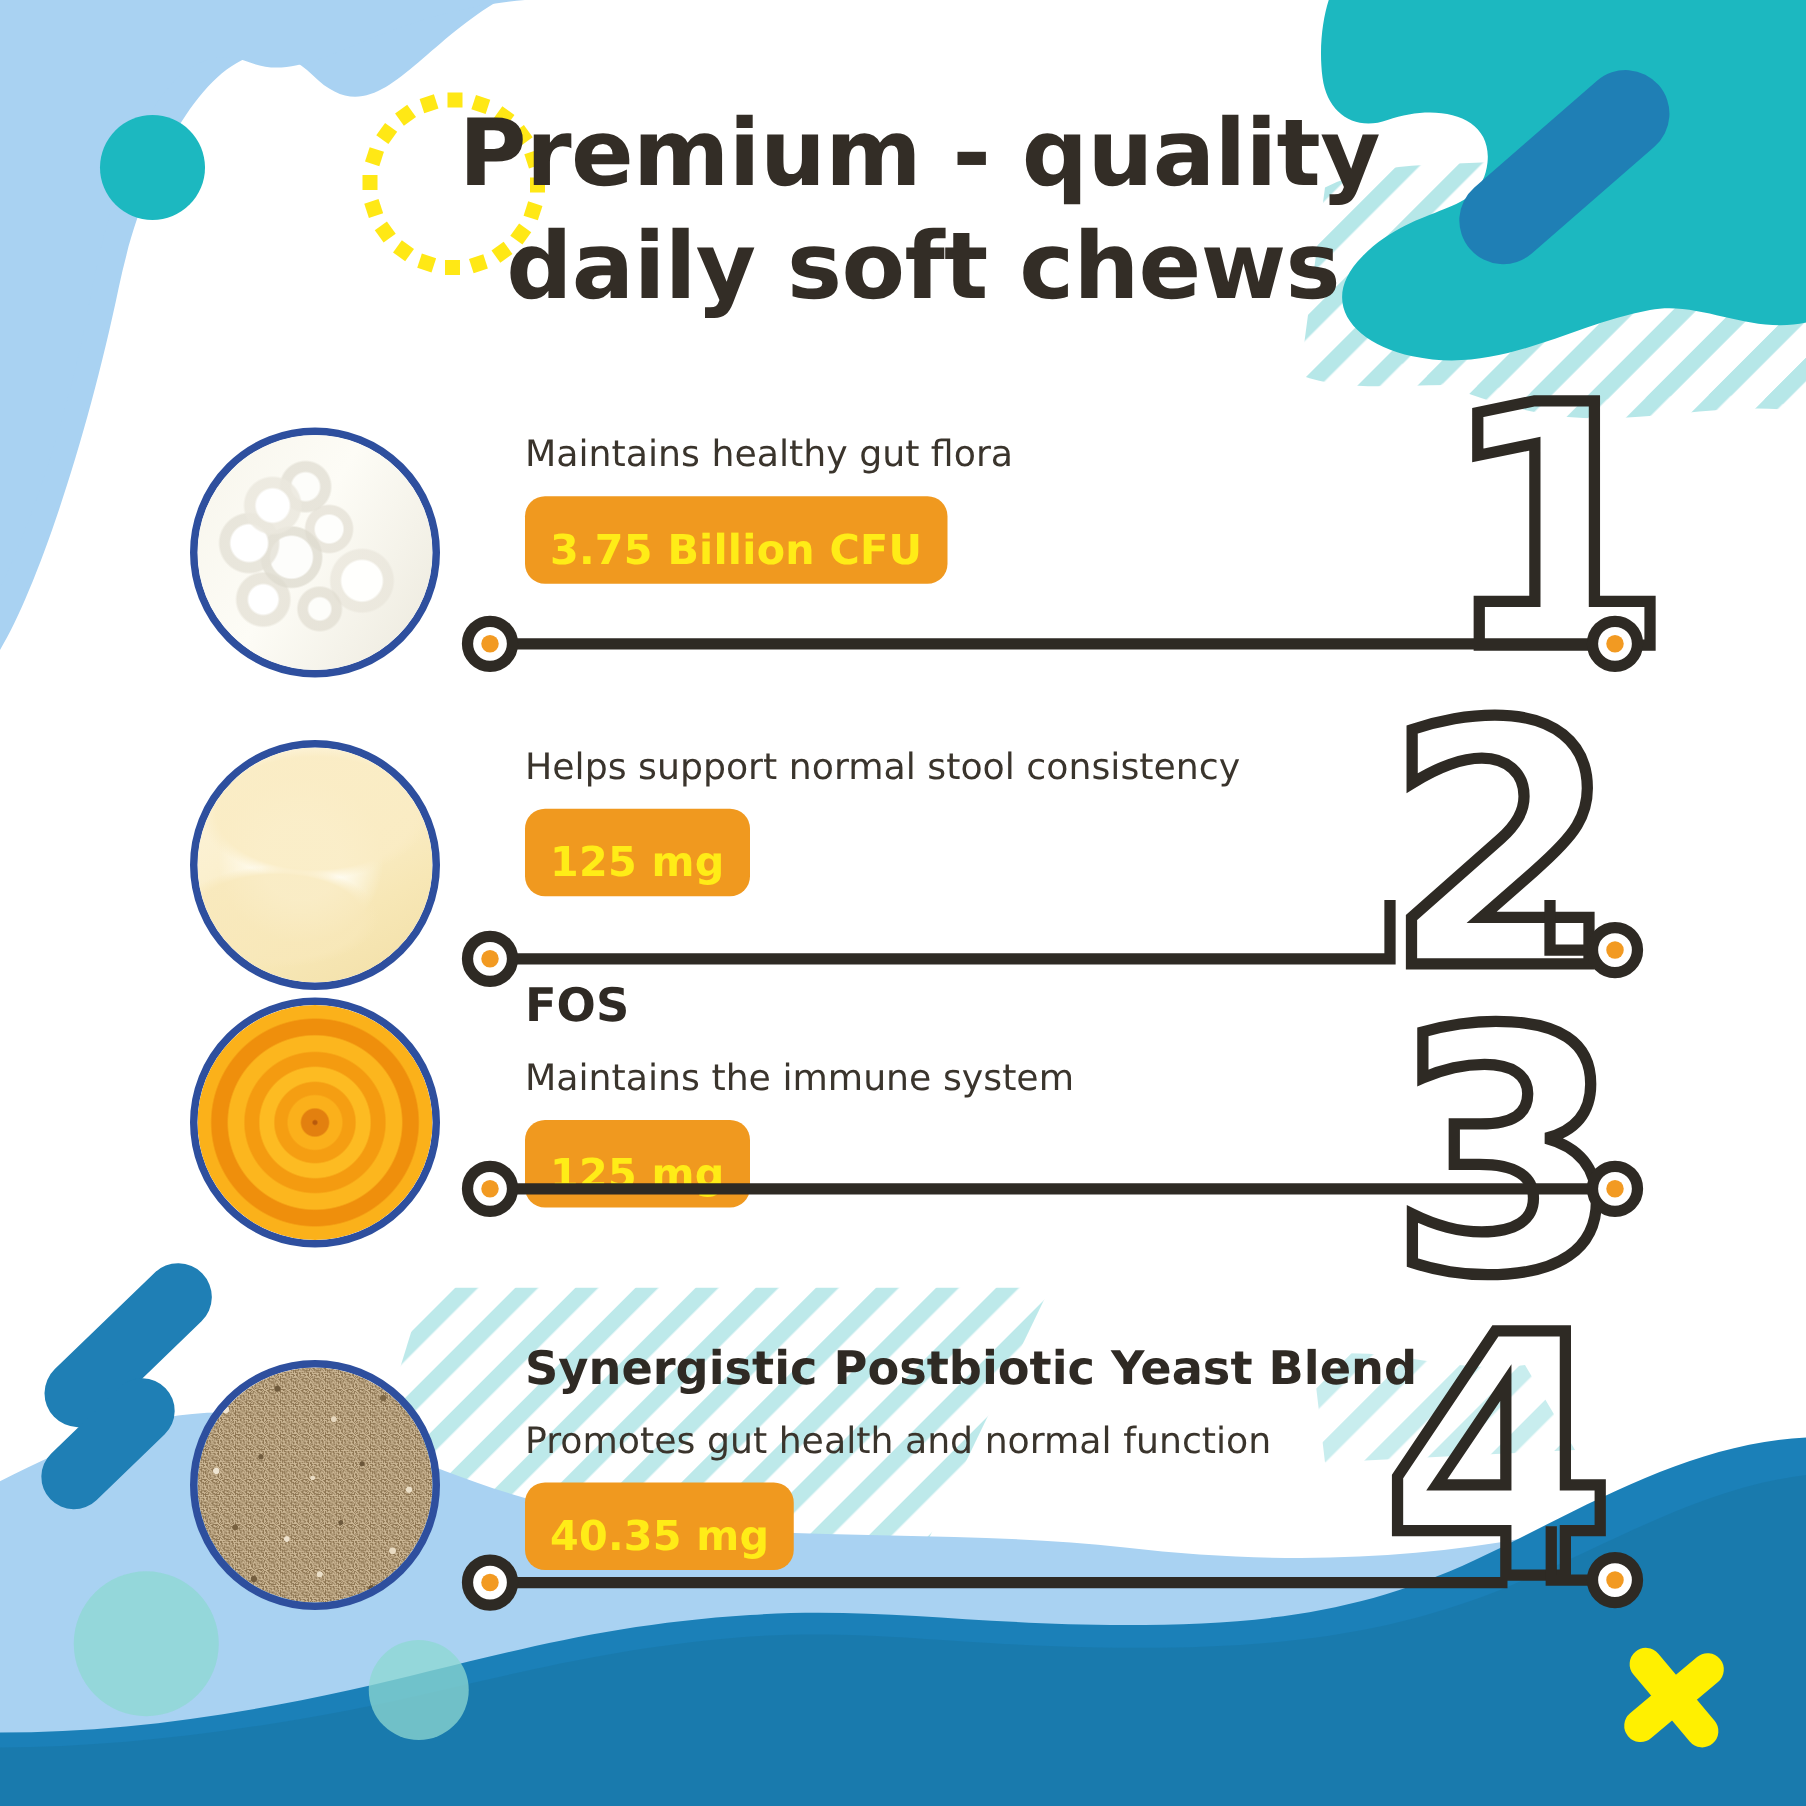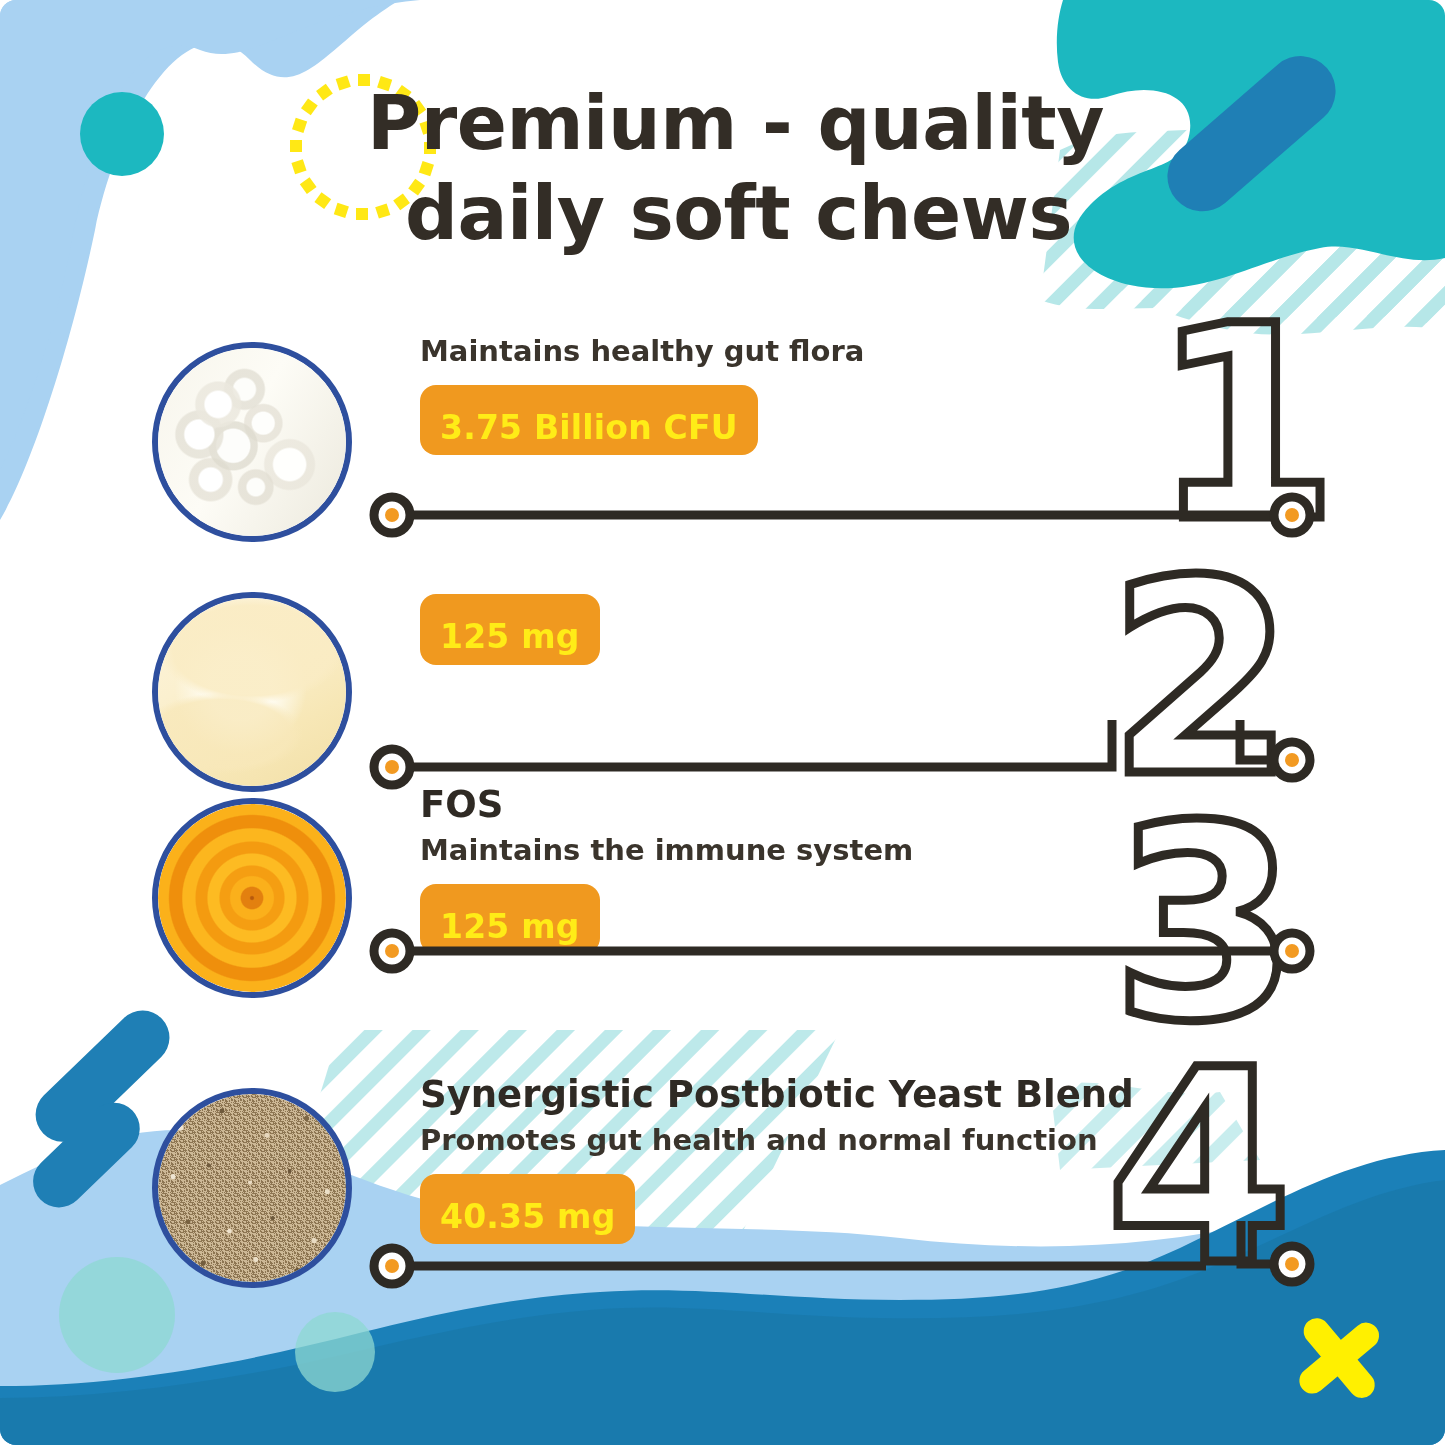--- a/index.html
+++ b/index.html
@@ -6,21 +6,20 @@
   body{
     font-family:"Liberation Sans", sans-serif;
     -webkit-font-smoothing:antialiased;
   }
   #stage{
     position:relative;
     width:1445px;
     height:1445px;
     overflow:hidden;
     background:#ffffff;
-    border-radius:16px;
   }
 
   
   .bg-layer{position:absolute;inset:0;width:1445px;height:1445px;pointer-events:none;}
   .bg-svg{position:absolute;left:0;top:0;width:1445px;height:1445px;}
 
   
   .title-wrap{
     position:absolute;
     left:0; top:78px;
@@ -144,25 +143,25 @@
   .row-title{
     font-family:"DejaVu Sans", sans-serif;
     font-weight:700;
     font-size:37px;
     line-height:1.16;
     color:#2f2a24;
     white-space:nowrap;
   }
   .row-sub{
     font-family:"DejaVu Sans", sans-serif;
-    font-weight:700;
+    font-weight:400;
     font-size:29px;
     line-height:1.2;
     color:#3a342c;
-    margin-top:6px;
+    margin-top:18px;
     white-space:nowrap;
   }
   .badge{
     display:inline-block;
     margin-top:16px;
     padding:25px 20px 10px 20px;
     background:#f0991f;
     border-radius:16px;
     font-family:"DejaVu Sans", sans-serif;
     font-weight:700;
@@ -338,20 +337,21 @@
       <circle cx="1292" cy="195" r="7" fill="#F29A22"></circle>
     </svg>
   </div>
   <div class="numeral" style="left:1152px; top:290px;">1</div>
 
   <div class="row r2">
     <div class="thumb">
       <div class="fill fill-gos"></div>
     </div>
     <div class="texts">
+      <div class="row-sub">Helps support normal stool consistency</div>
       <div class="badge">125 mg</div>
     </div>
     <svg class="connector" viewBox="0 0 1445 250">
       <path d="M392,197 L1112,197 L1112,150" stroke="#2E2A24" stroke-width="9" fill="none"></path>
       <path d="M1240,150 L1240,190 L1292,190" stroke="#2E2A24" stroke-width="9" fill="none"></path>
       <circle cx="392" cy="197" r="18" fill="#fff" stroke="#2E2A24" stroke-width="9"></circle>
       <circle cx="392" cy="197" r="7" fill="#F29A22"></circle>
       <circle cx="1292" cy="190" r="18" fill="#fff" stroke="#2E2A24" stroke-width="9"></circle>
       <circle cx="1292" cy="190" r="7" fill="#F29A22"></circle>
     </svg>

